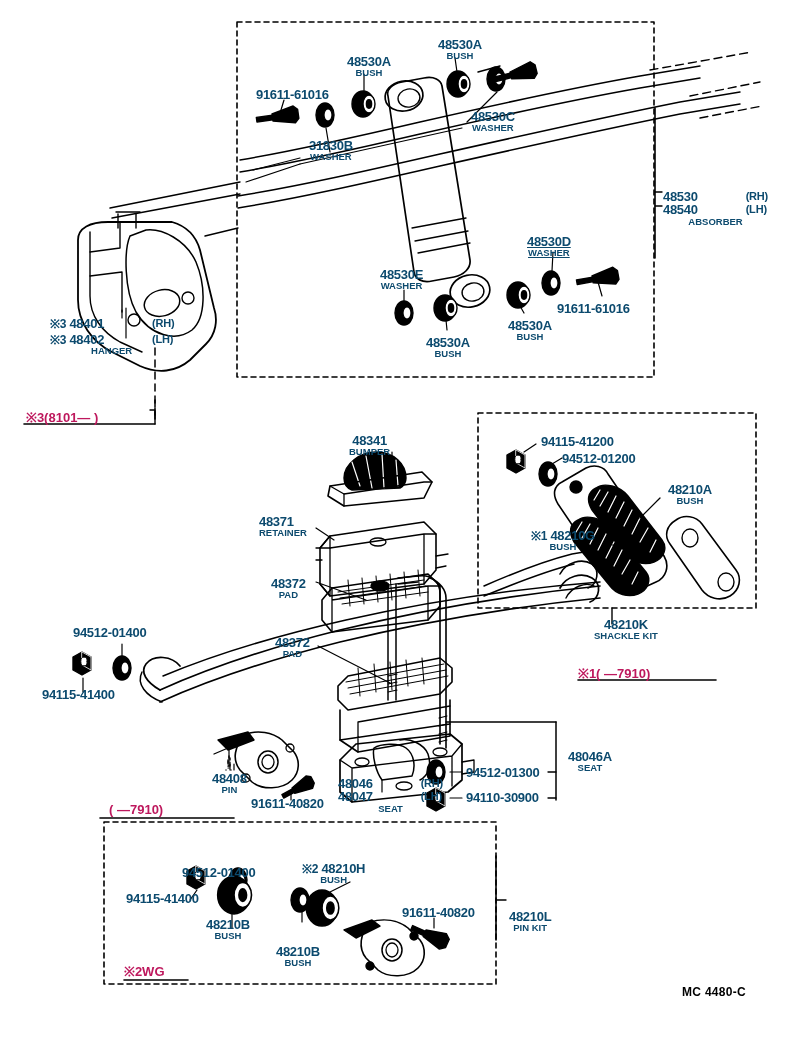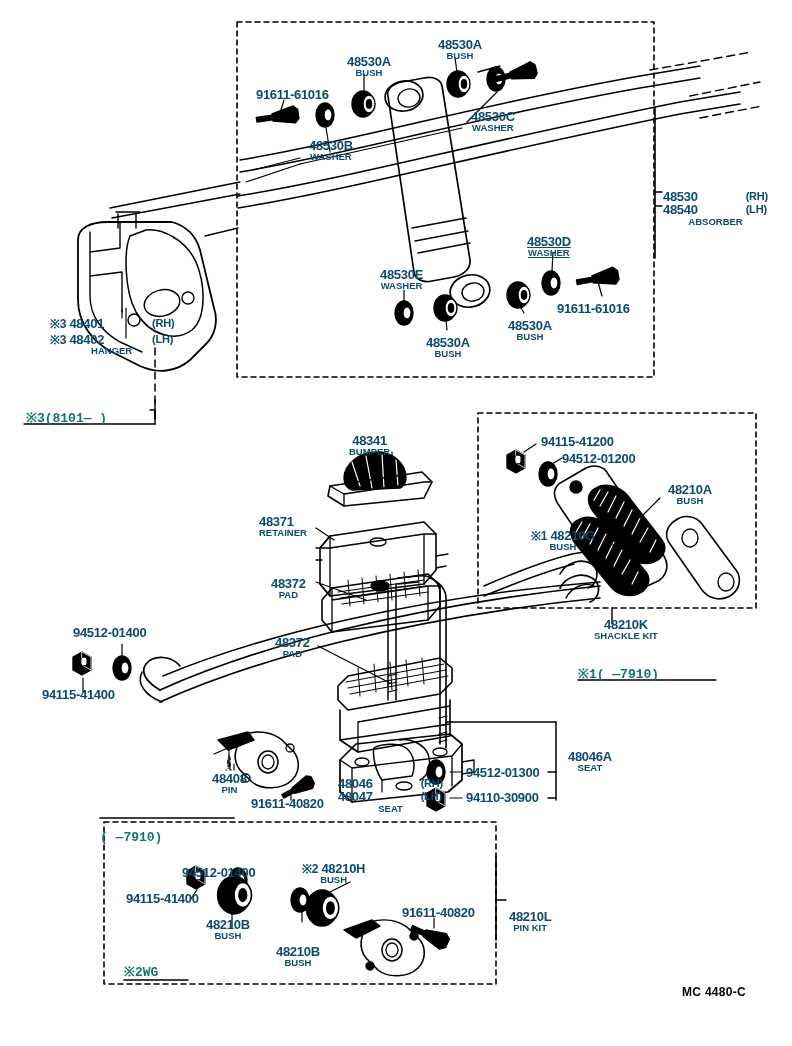--- a/index.html
+++ b/index.html
@@ -42,24 +42,24 @@
     font-size: 9.5px;
     font-weight: bold;
     letter-spacing: 0px;
     text-align: center;
   }
   .lbl.ctr { text-align: center; }
   .lbl .hand { font-size: 11px; vertical-align: 1px; letter-spacing: -0.2px; padding-left: 48px;}
   .lbl .star { font-size: 12px; }
   .note {
     position: absolute;
-    font-family: Liberation Mono, monospace;
+    font-family: Liberation Sans, sans-serif;
     font-weight: bold;
     font-size: 13px;
-    color: #0f766e;
+    color: #be185d;
     white-space: nowrap;
   }
   .footer-code {
     position: absolute;
     font-family: "Liberation Sans", sans-serif;
     font-weight: bold;
     font-size: 12px;
     color: #000;
     letter-spacing: 0.3px;
   }
@@ -439,21 +439,21 @@
   </div>
   <div class="lbl ctr" style="left:347px; top:55px;">
     <span class="num">48530A</span>
     <span class="sub">BUSH</span>
   </div>
   <div class="lbl ctr" style="left:438px; top:38px;">
     <span class="num">48530A</span>
     <span class="sub">BUSH</span>
   </div>
   <div class="lbl ctr" style="left:309px; top:139px;">
-    <span class="num">48530B</span>
+    <span class="num">31830B</span>
     <span class="sub">WASHER</span>
   </div>
   <div class="lbl ctr" style="left:471px; top:110px;">
     <span class="num">48530C</span>
     <span class="sub">WASHER</span>
   </div>
   <div class="lbl ctr" style="left:527px; top:235px;text-decoration:underline;">
     <span class="num">48530D</span>
     <span class="sub">WASHER</span>
   </div>
@@ -553,21 +553,21 @@
     <span class="num">94512-01300</span>
   </div>
   <div class="lbl" style="left:466px; top:791px;">
     <span class="num">94110-30900</span>
   </div>
   <div class="lbl" style="left:568px; top:750px;">
     <span class="num">48046A</span>
     <span class="sub">SEAT</span>
   </div>
 
-  <div class="note" style="left:100px; top:802px;margin-top:28px;">
+  <div class="note" style="left:109px; top:802px;">
     <span>(          —7910)</span>
   </div>
   <div class="lbl" style="left:182px; top:866px;">
     <span class="num">94512-01400</span>
   </div>
   <div class="lbl" style="left:126px; top:892px;">
     <span class="num">94115-41400</span>
   </div>
   <div class="lbl ctr" style="left:206px; top:918px;">
     <span class="num">48210B</span>

